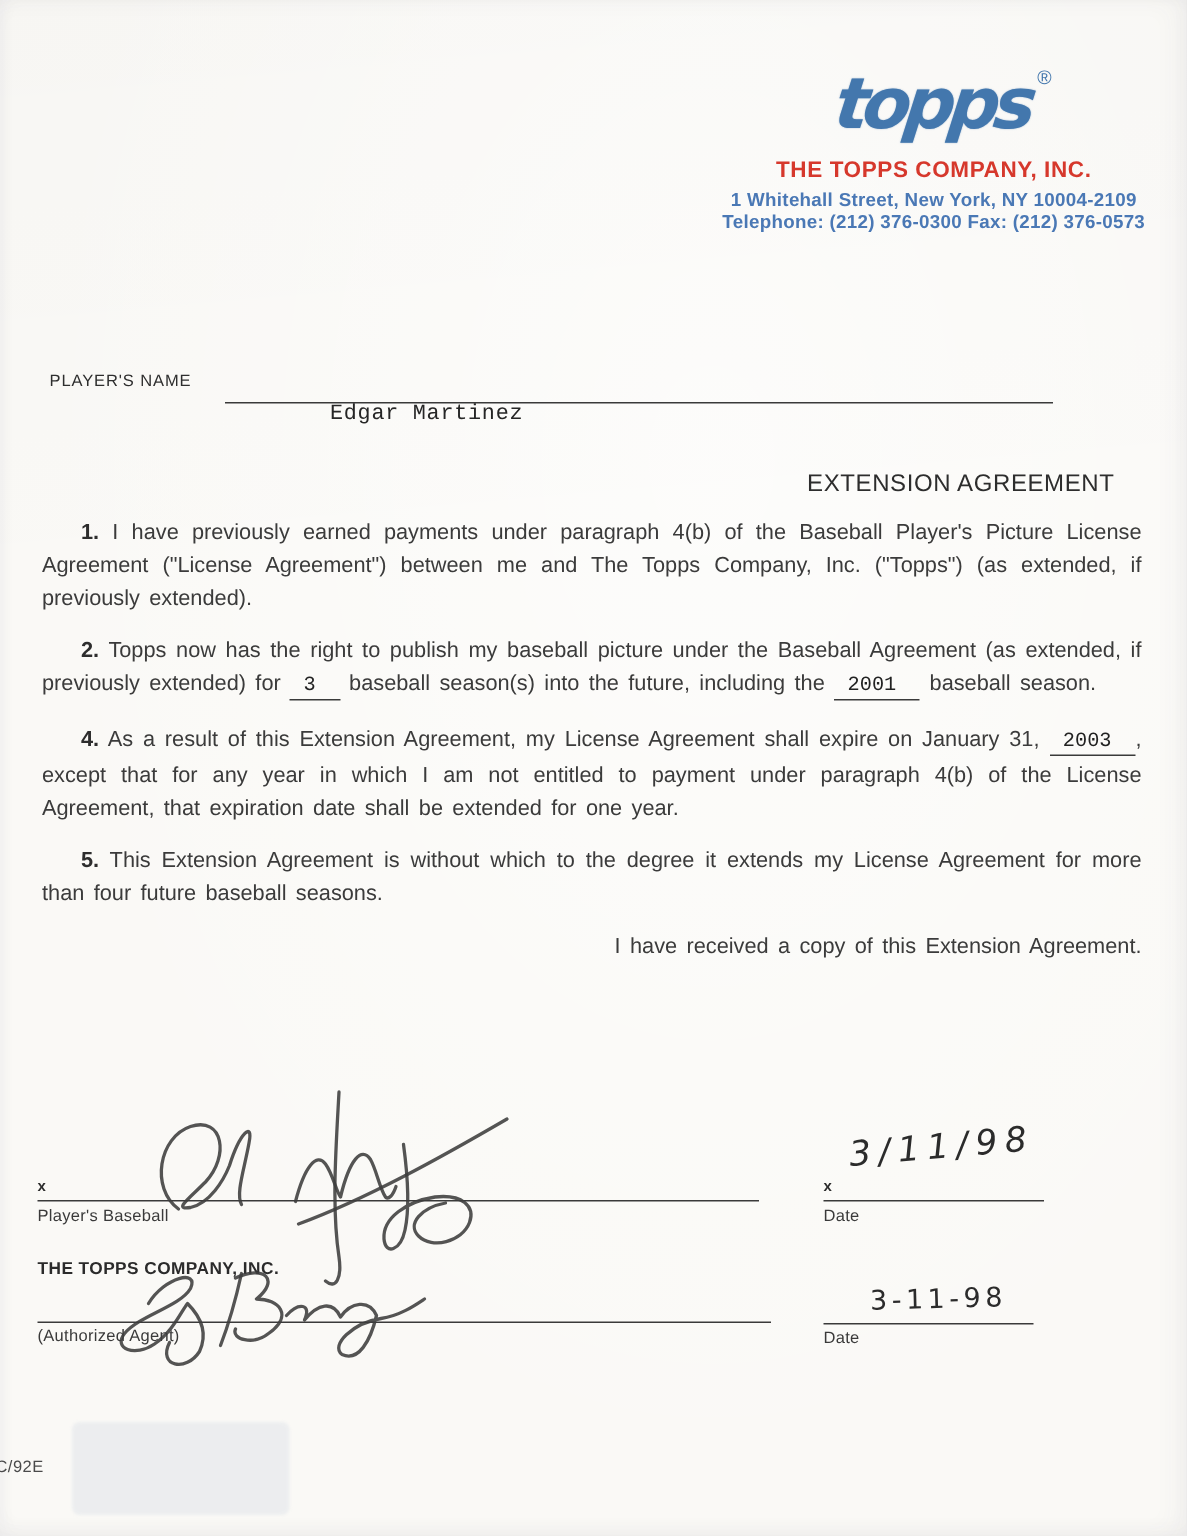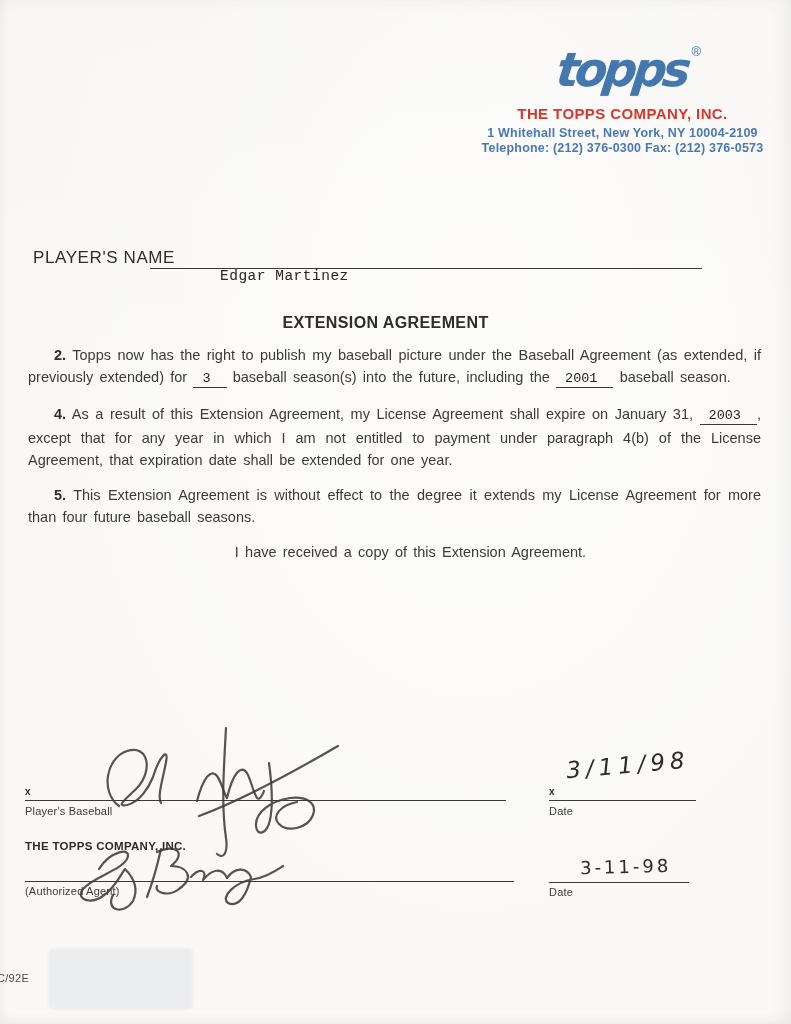--- a/index.html
+++ b/index.html
@@ -21,28 +21,28 @@
     display:inline-block; font-family:"DejaVu Sans",sans-serif;
     font-weight:bold; font-style:italic; font-size:47px; line-height:52px;
     color:#4377ad; letter-spacing:-4px; transform:skewX(-7deg);
     text-shadow:0 0 1px rgba(67,119,173,.6);
   }
   .reg { position:absolute; top:0px; margin-left:4px; font-size:13px; font-style:normal; color:#4377ad; letter-spacing:0; }
   .company-name { margin-top:3px; font-size:15px; font-weight:bold; color:#d6382c; letter-spacing:.4px; }
   .addr { margin-top:4px; font-size:12.5px; font-weight:bold; color:#4a78b5; letter-spacing:.2px; }
   .addr + .addr { margin-top:1px; }
   
-  .pname-label { position:absolute; left:33px; top:248px; font-size:17px; color:#2e2e2e; letter-spacing:.6px; }
+  .pname-label { position:absolute; left:33px; top:248px; font-size:11px; color:#2e2e2e; letter-spacing:.6px; }
   .pname-line { position:absolute; left:150px; top:268px; width:552px; border-top:1.6px solid #3a3a3a; }
   .pname-value { position:absolute; left:220px; top:248px; font-family:"Liberation Mono","DejaVu Sans Mono",monospace; font-size:14.5px; color:#262626; letter-spacing:.5px;margin-top:20px; }
   
-  .title { position:absolute; left:28px; top:314px; width:715px; text-align:center; font-size:16px; font-weight:bold; color:#2d2d2d; letter-spacing:.4px; }
+  .title { position:absolute; left:28px; top:314px; width:715px; text-align:right; font-size:16px; font-weight:normal; color:#2d2d2d; letter-spacing:.4px; }
   .body { position:absolute; left:28px; top:344px; width:733px; font-size:14.5px; line-height:22px; text-align:justify; word-spacing:2.2px; }
   .body p { margin:0 0 13px 0; text-indent:26px; }
-  .body p.receipt { text-indent:32px; margin-top:11px; text-align:center; }
+  .body p.receipt { text-indent:32px; margin-top:11px; text-align:right; }
   .num { font-weight:bold; color:#2d2d2d; }
   .blank {
     font-family:"Liberation Mono","DejaVu Sans Mono",monospace; font-size:13.5px;
     color:#222; border-bottom:1.5px solid #3a3a3a; padding:0 16px 1px 9px; white-space:nowrap;
   }
   
   .sigline { position:absolute; border-top:1.6px solid #3a3a3a; }
   .xmark { position:absolute; font-size:10px; font-weight:bold; color:#2d2d2d; }
   .slabel { position:absolute; font-size:11px; color:#3a3a3a; letter-spacing:.2px; }
   .co-label { position:absolute; left:25px; top:840px; font-size:11.5px; font-weight:bold; color:#2b2b2b; letter-spacing:.3px; }
@@ -69,23 +69,24 @@
     <div class="addr">Telephone: (212) 376-0300   Fax: (212) 376-0573</div>
   </div>
 
   <div class="pname-label">PLAYER'S NAME</div>
   <div class="pname-line"></div>
   <div class="pname-value">Edgar Martinez</div>
 
   <div class="title">EXTENSION AGREEMENT</div>
 
   <div class="body">
+    <p><span class="num">1.</span> <span>I have previously earned payments under paragraph 4(b) of the Baseball Player's Picture License Agreement ("License Agreement") between me and The Topps Company, Inc. ("Topps") (as extended, if previously extended).</span></p>
     <p><span class="num">2.</span> <span>Topps now has the right to publish my baseball picture under the Baseball Agreement (as extended, if previously extended) for</span> <span class="blank">3</span> <span>baseball season(s) into the future, including the</span> <span class="blank">2001</span> <span>baseball season.</span></p>
     <p><span class="num">4.</span> <span>As a result of this Extension Agreement, my License Agreement shall expire on January 31,</span> <span class="blank">2003</span><span>, except that for any year in which I am not entitled to payment under paragraph 4(b) of the License Agreement, that expiration date shall be extended for one year.</span></p>
-    <p><span class="num">5.</span> <span>This Extension Agreement is without effect to the degree it extends my License Agreement for more than four future baseball seasons.</span></p>
+    <p><span class="num">5.</span> <span>This Extension Agreement is without which to the degree it extends my License Agreement for more than four future baseball seasons.</span></p>
     <p class="receipt">I have received a copy of this Extension Agreement.</p>
   </div>
 
   <div class="xmark" style="left:25px; top:786px;">x</div>
   <div class="sigline" style="left:25px; top:800px; width:481px;"></div>
   <div class="slabel" style="left:25px; top:805px;">Player's Baseball</div>
 
   <div class="xmark" style="left:549px; top:786px;">x</div>
   <div class="sigline" style="left:549px; top:800px; width:147px;"></div>
   <div class="slabel" style="left:549px; top:805px;">Date</div>

